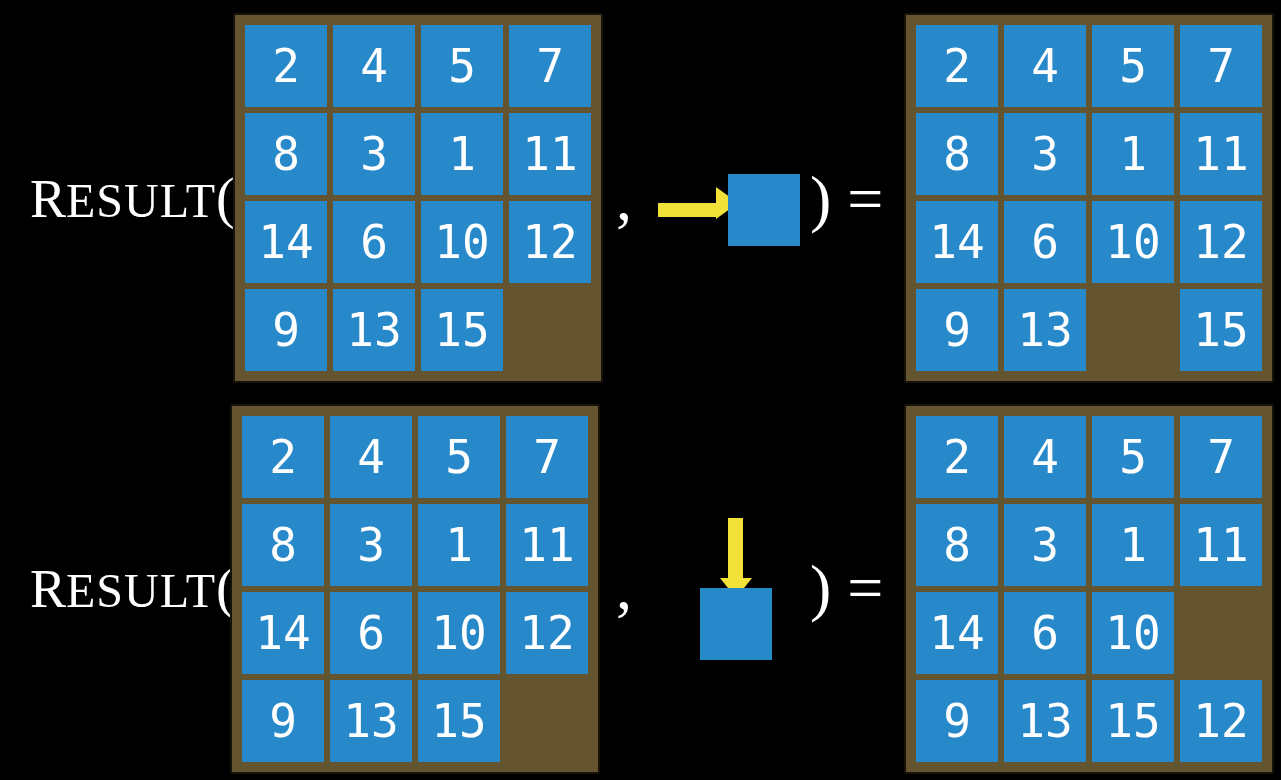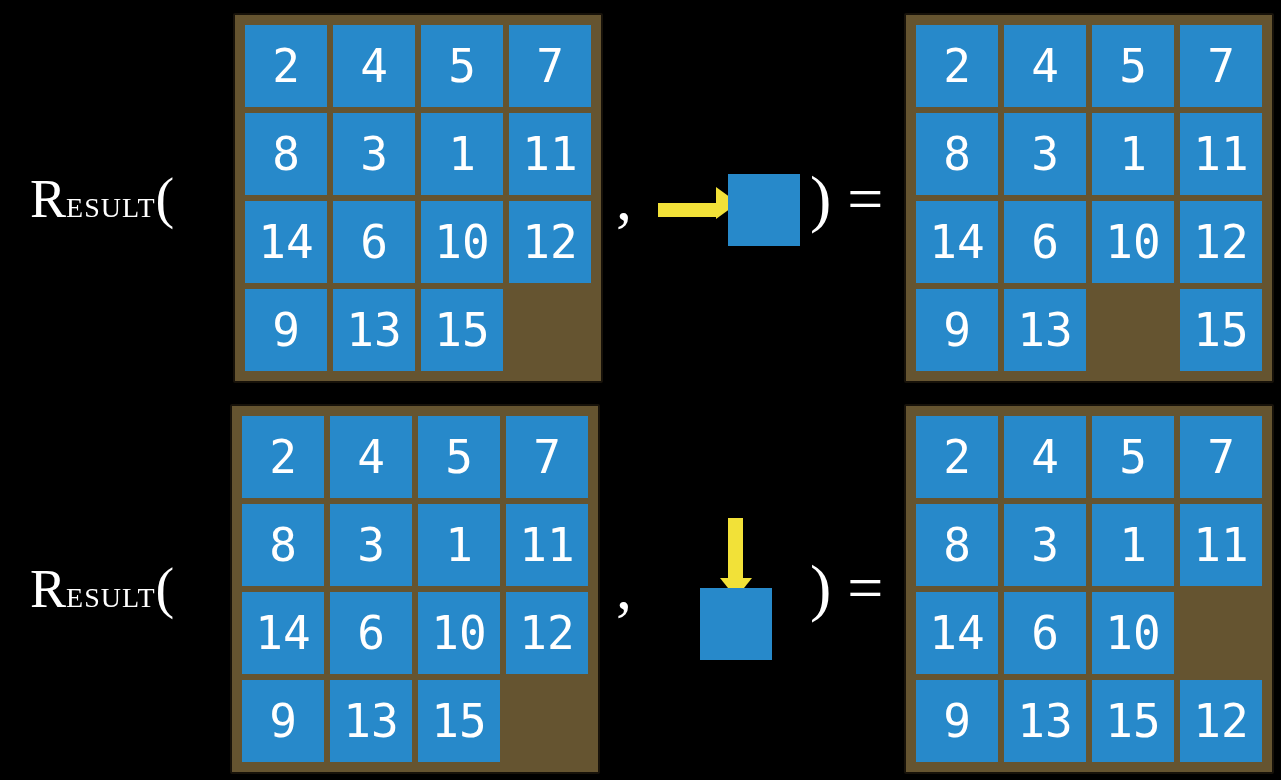--- a/index.html
+++ b/index.html
@@ -8,21 +8,21 @@
     background:var(--background,#000); overflow:hidden;
     font-family:"Liberation Serif", serif;
   }
 
   
   .result-label {
     position:absolute; left:30px; height:60px; line-height:60px;
     color:var(--formula-white,#fff); white-space:nowrap;
   }
   .result-label .cap   { font-size:54px; }
-  .result-label .rest  { font-size:28px; letter-spacing:1px; }
+  .result-label .rest  { font-size:48px; letter-spacing:1px; }
   .result-label .paren { font-size:56px; }
   .row1 .result-label { top:168px; }
   .row2 .result-label { top:558px; }
 
   .comma, .close-eq {
     position:absolute; color:var(--formula-white,#fff);
     font-size:64px; line-height:64px; white-space:pre;
   }
   .comma { left:616px; }
   .close-eq { left:810px; }

